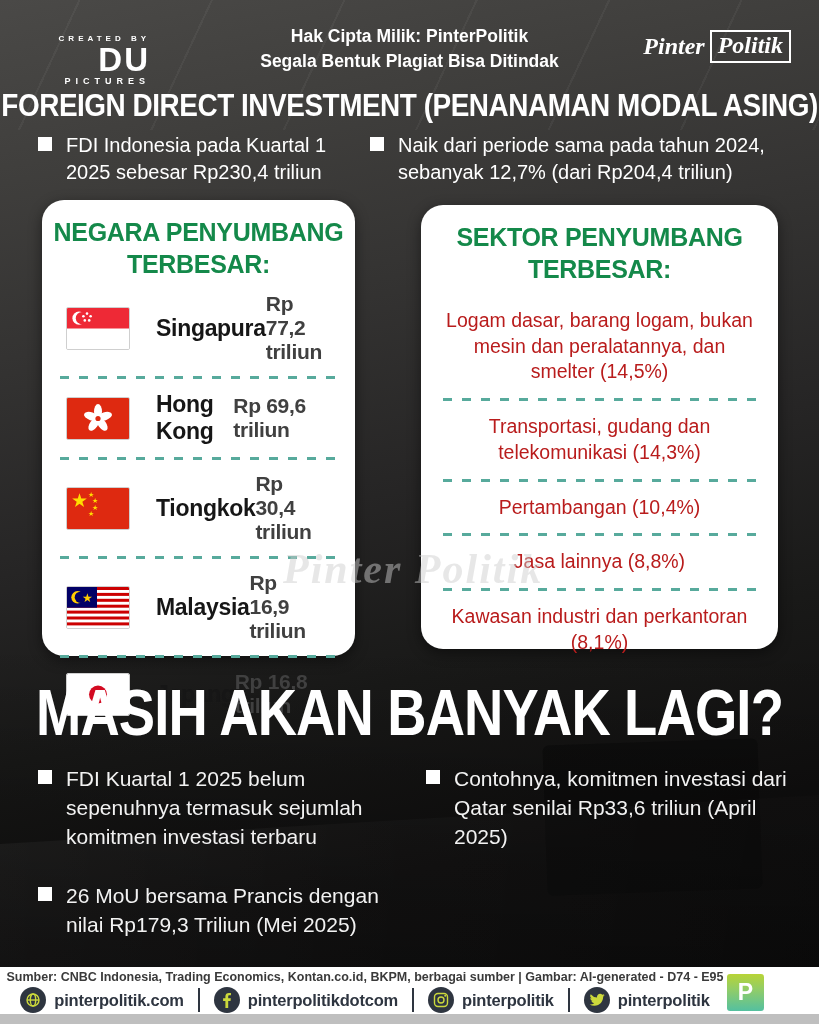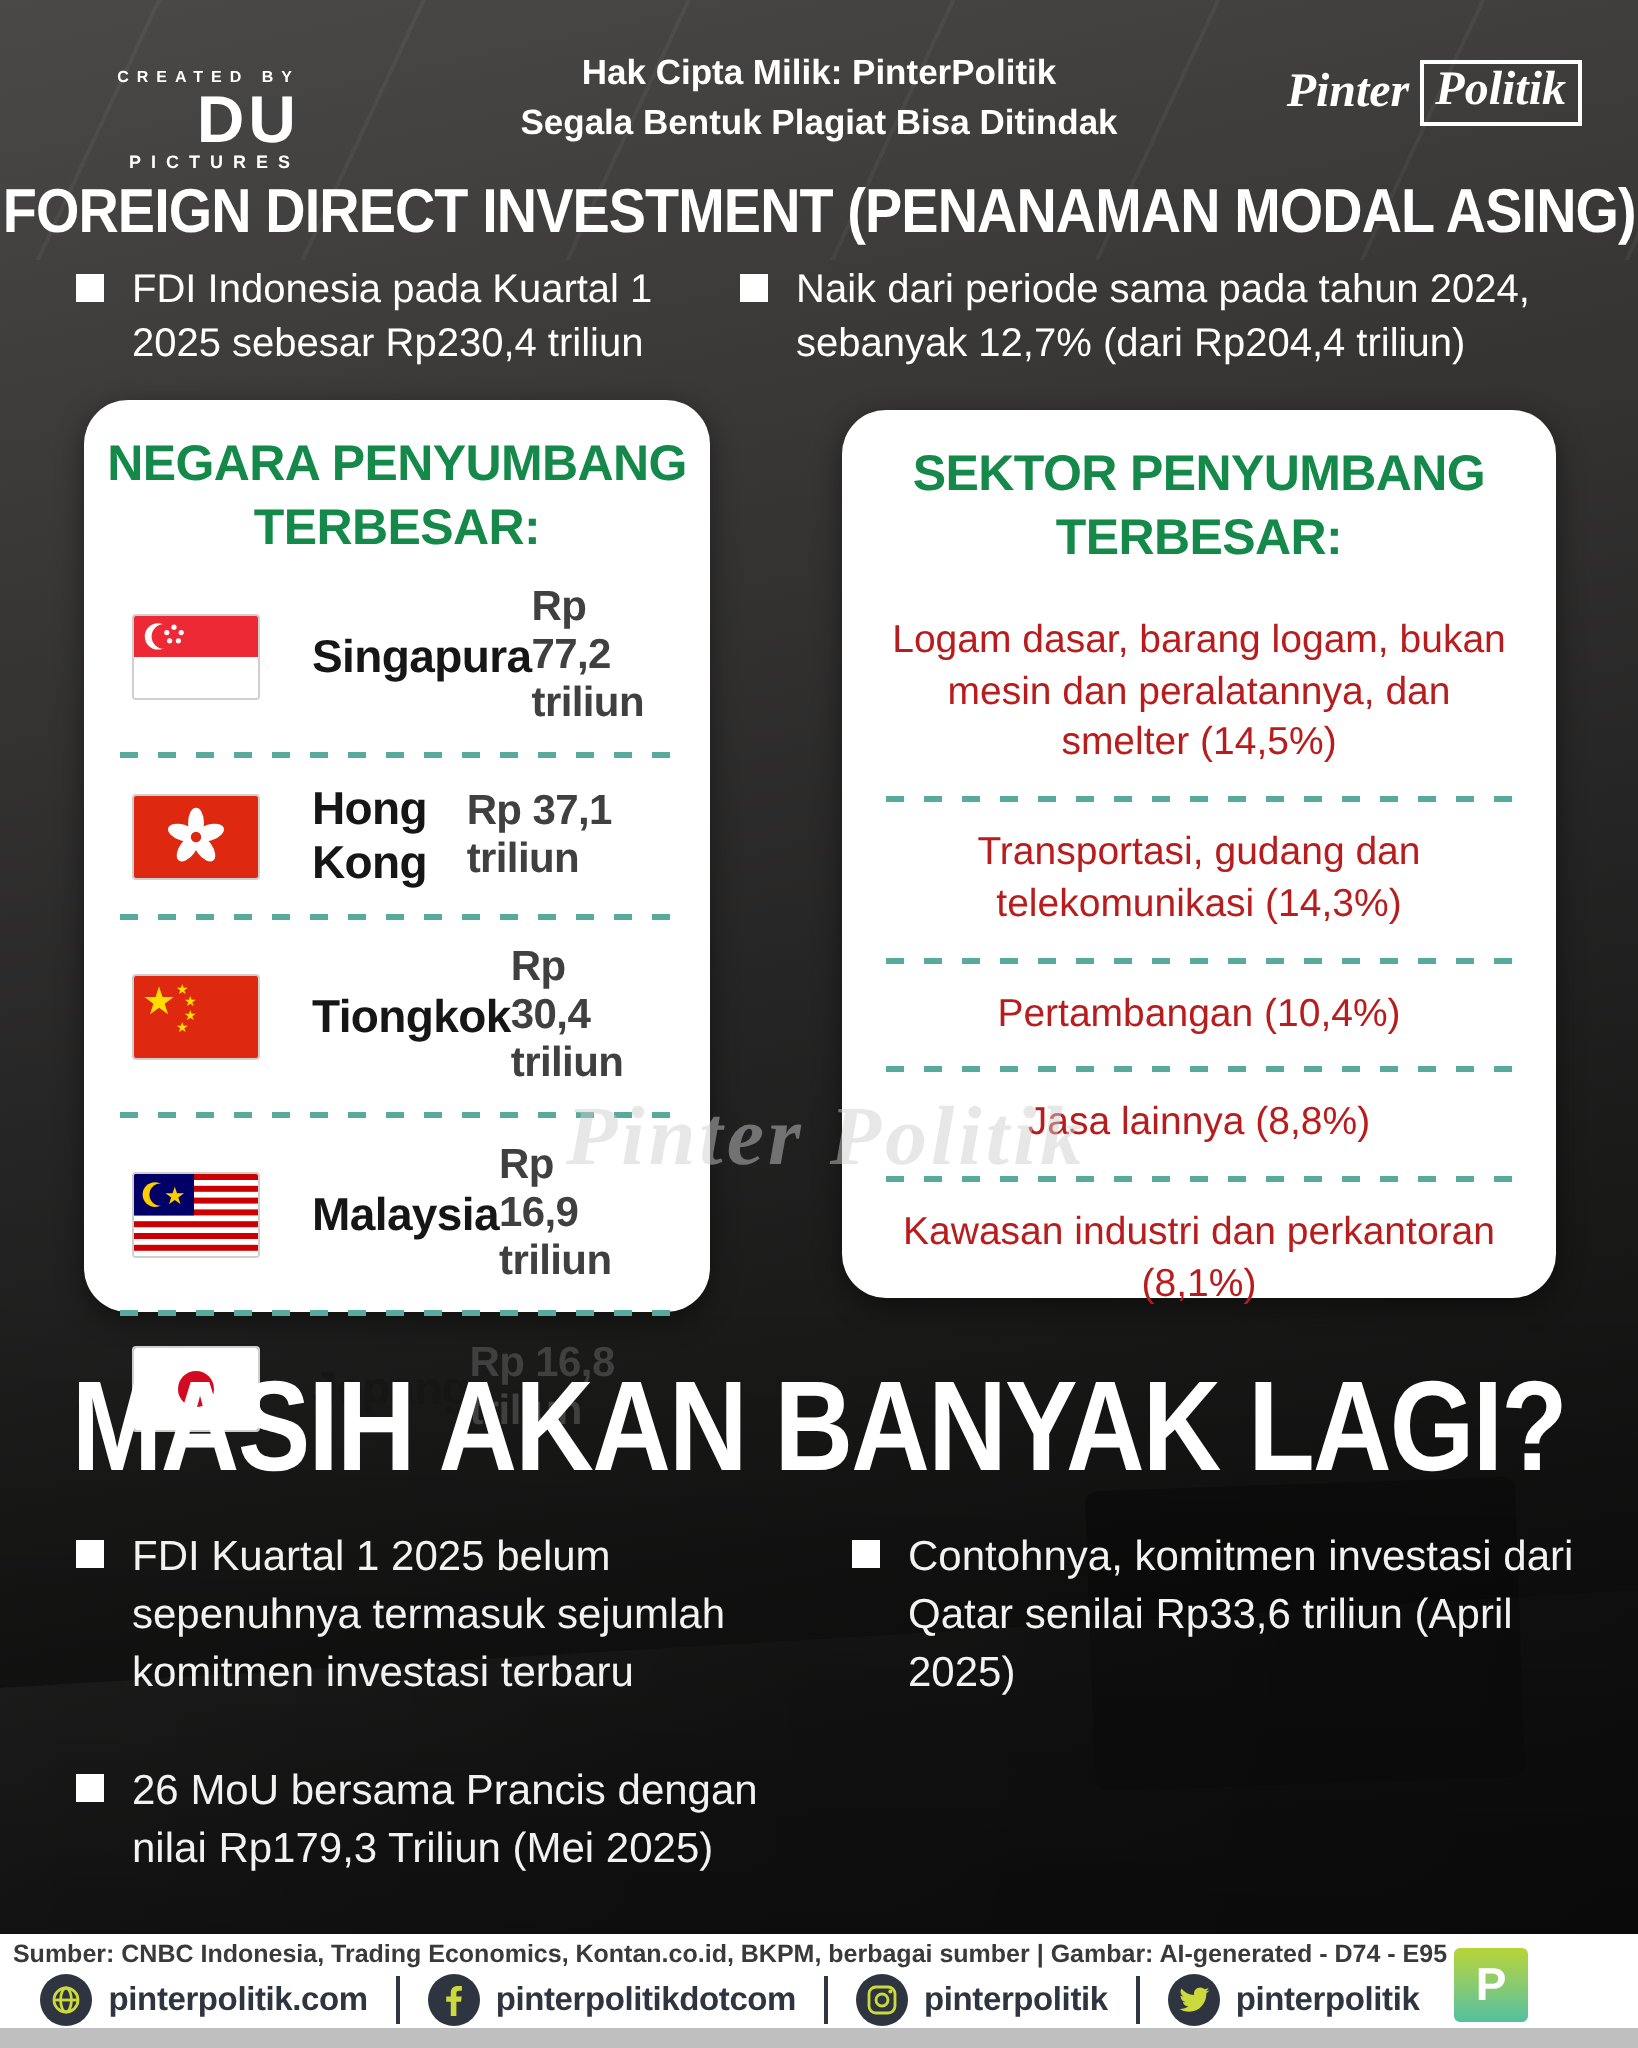--- a/index.html
+++ b/index.html
@@ -156,21 +156,21 @@
           <g transform="rotate(216 31 20.5)">
               <ellipse cx="31" cy="13.5" rx="4" ry="7.6"></ellipse>
             </g>
           <g transform="rotate(288 31 20.5)">
               <ellipse cx="31" cy="13.5" rx="4" ry="7.6"></ellipse>
             </g>
         </g>
         <circle cx="31" cy="20.5" r="2.6" fill="#de2910"></circle>
       </svg>
       <span class="cname">Hong Kong</span>
-      <span class="cval">Rp 37,1 triliun</span>
+      <span class="cval">Rp 69,6 triliun</span>
     </div>
     <div class="dash"></div>
 
     <div class="crow">
       <svg class="flag" viewBox="0 0 62 41">
         <rect width="62" height="41" fill="#de2910"></rect>
         <text x="4" y="19" font-size="19" fill="#ffde00" font-family="DejaVu Sans">★</text>
         <text x="21" y="9" font-size="7" fill="#ffde00" font-family="DejaVu Sans">★</text>
         <text x="25" y="15" font-size="7" fill="#ffde00" font-family="DejaVu Sans">★</text>
         <text x="25" y="22" font-size="7" fill="#ffde00" font-family="DejaVu Sans">★</text>

